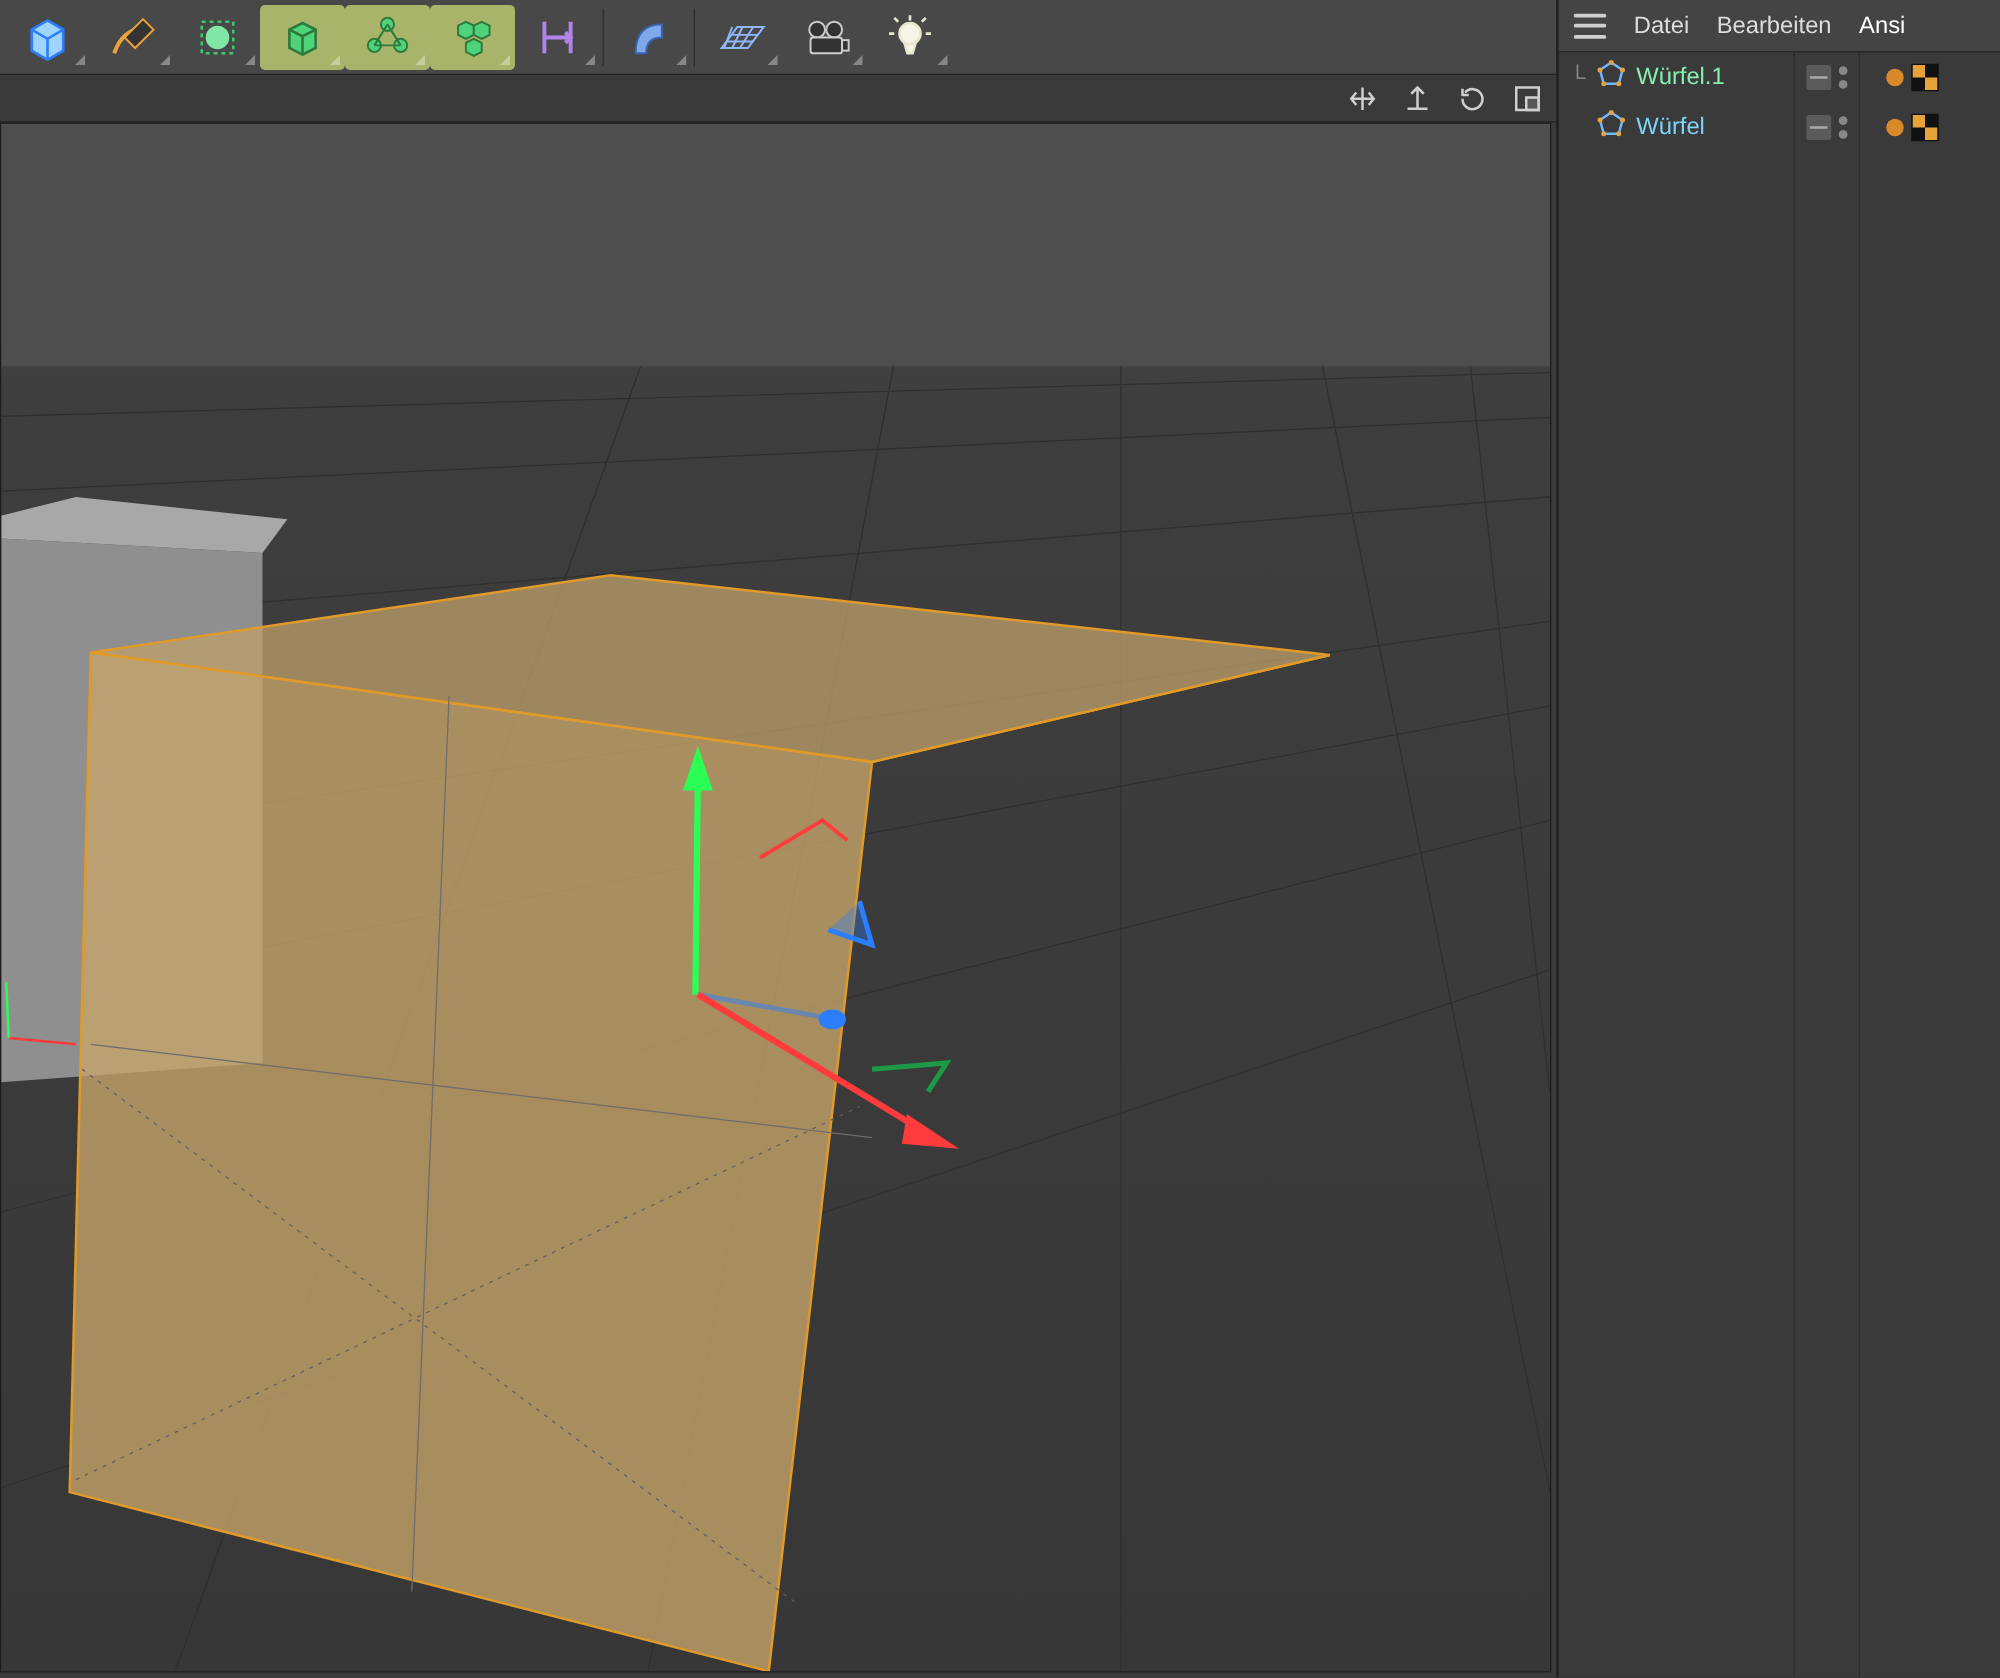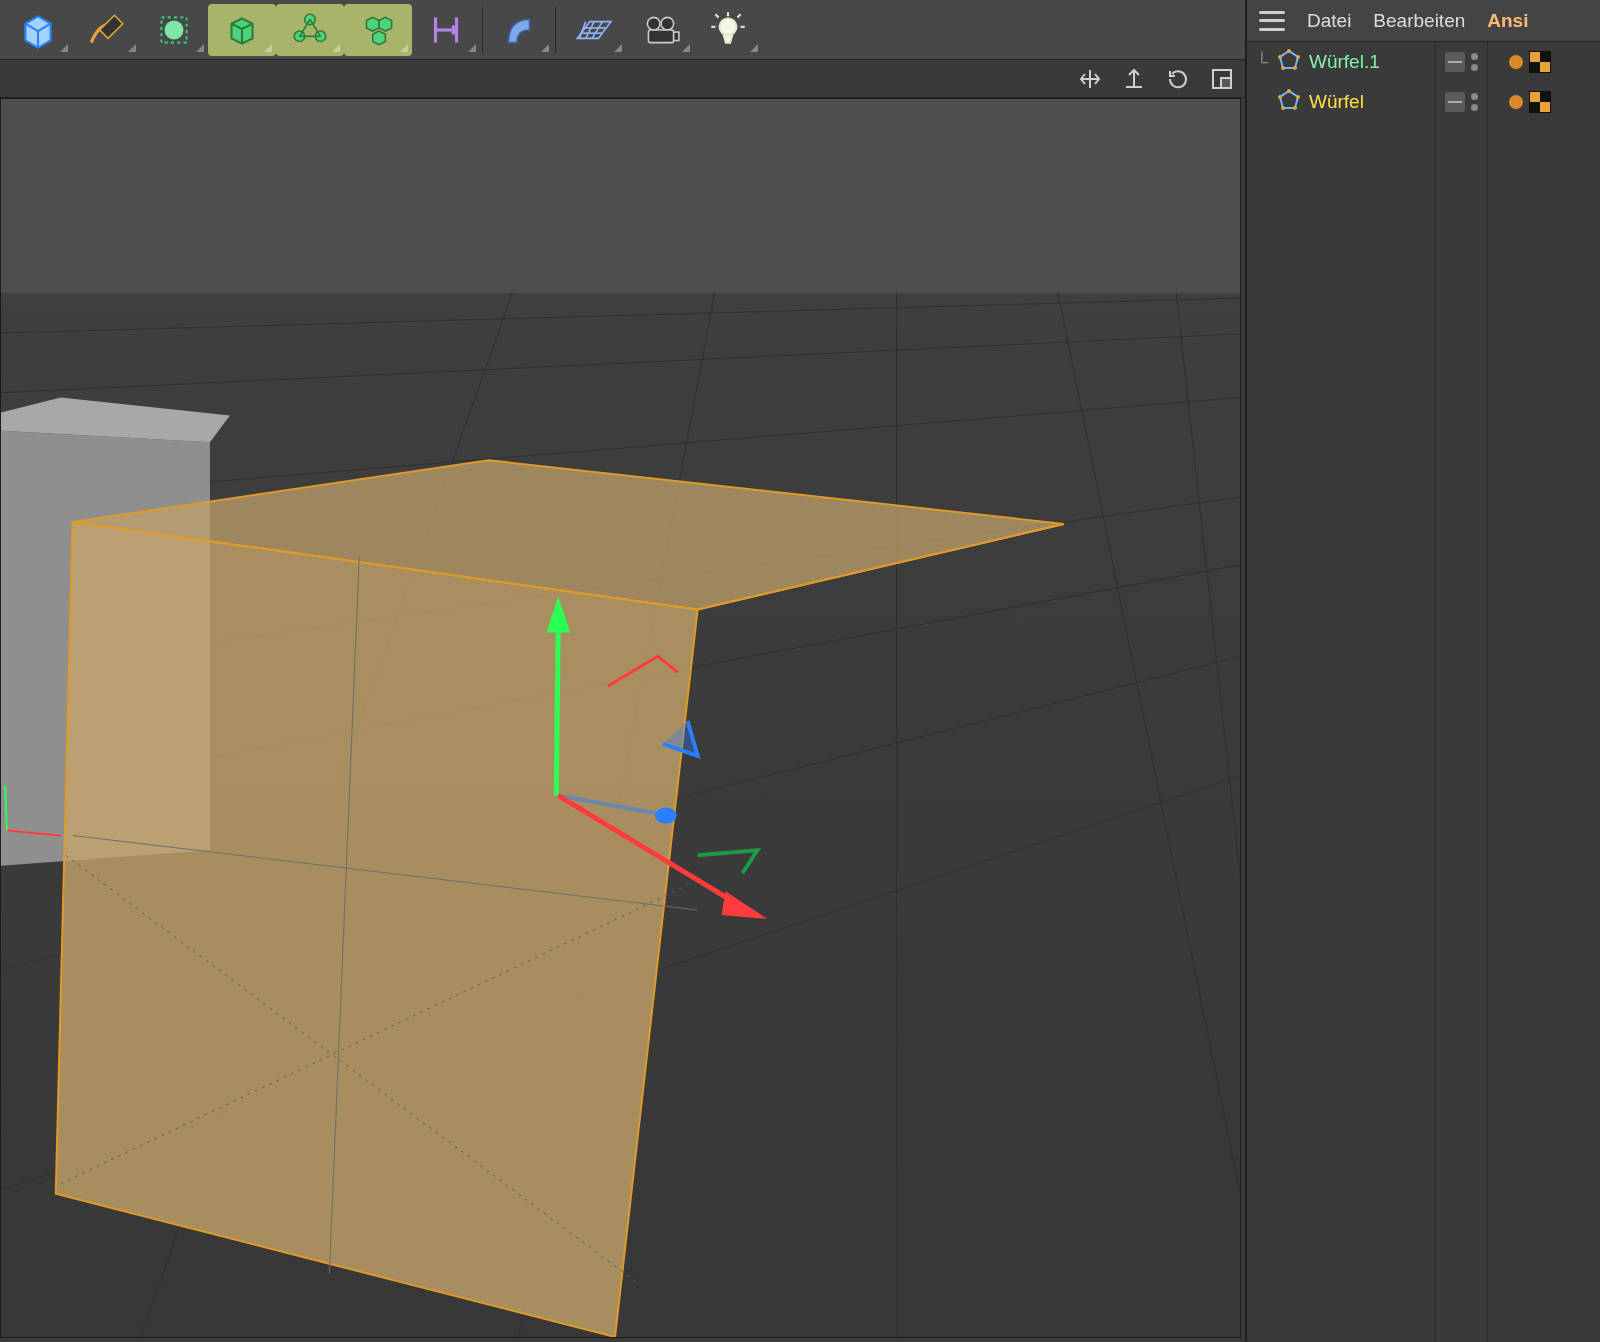--- a/index.html
+++ b/index.html
@@ -27,31 +27,31 @@
   #camera-label { position:absolute; top:6px; left:6px; background:rgba(0,0,0,.18); padding:4px 10px 4px 8px; border-radius:3px; color:#e8e8e8; font-size:20px; display:flex; align-items:center; gap:8px; }
   #camera-label .camglyph{ font-size:15px; letter-spacing:-2px;}
   #scene-svg { position:absolute; inset:0; width:100%; height:100%; }
 
   
   #right { flex:1; background:#3a3a3a; border-left:2px solid #1f1f1f; display:flex; flex-direction:column;justify-content:center; }
   #om-menu { height:42px; background:#444; border-bottom:1px solid #222; display:flex; align-items:center; gap:22px; padding:0 12px; overflow:hidden; white-space:nowrap; }
   #om-menu .burger{ width:26px; height:20px; display:flex; flex-direction:column; justify-content:space-between; cursor:pointer;}
   #om-menu .burger span{ height:3px; background:#cfcfcf; border-radius:2px;}
   #om-menu .mitem{ color:#ddd; cursor:pointer; }
-  #om-menu .mitem.hl{ color:#fdba74;font-weight:bold; }
+  #om-menu .mitem.hl{ color:#ffffff; }
 
   #om-body { flex:1; position:relative; display:flex; }
   #om-tree { flex:0 0 188px; background:#3a3a3a; }
   #om-cols { flex:1; display:flex; }
   .om-col { width:52px; border-left:1px solid #2c2c2c; }
   .om-col.wide{ width:84px; }
   .om-row { height:40px; display:flex; align-items:center; padding-left:8px; gap:8px; }
   .om-row .twig{ color:#8a8a8a; font-size:18px; width:14px; text-align:center;}
   .om-row .objicon svg{ width:24px; height:24px; }
-  .om-row .objname{ color:#fde047; }
+  .om-row .objname{ color:#7dd3fc; }
   .om-row .objname.sel{ color:#86efac; }
   .cell { height:40px; display:flex; align-items:center; justify-content:center; gap:6px;}
   .layer-chip{ width:20px; height:20px; background:#5a5a5a; border-radius:2px; position:relative;}
   .layer-chip::after{content:""; position:absolute; left:3px; top:9px; width:14px; height:2px; background:#aaa;}
   .dotpair{ display:flex; flex-direction:column; gap:4px;}
   .dotpair span{ width:7px; height:7px; background:#888; border-radius:50%;}
   .vis-dot{ width:14px; height:14px; border-radius:50%; background:#d88a2a;}
   .xmat{ width:22px; height:22px; background:#111; display:flex; align-items:center; justify-content:center;}
   .xmat svg{ width:20px; height:20px; }
 </style>

